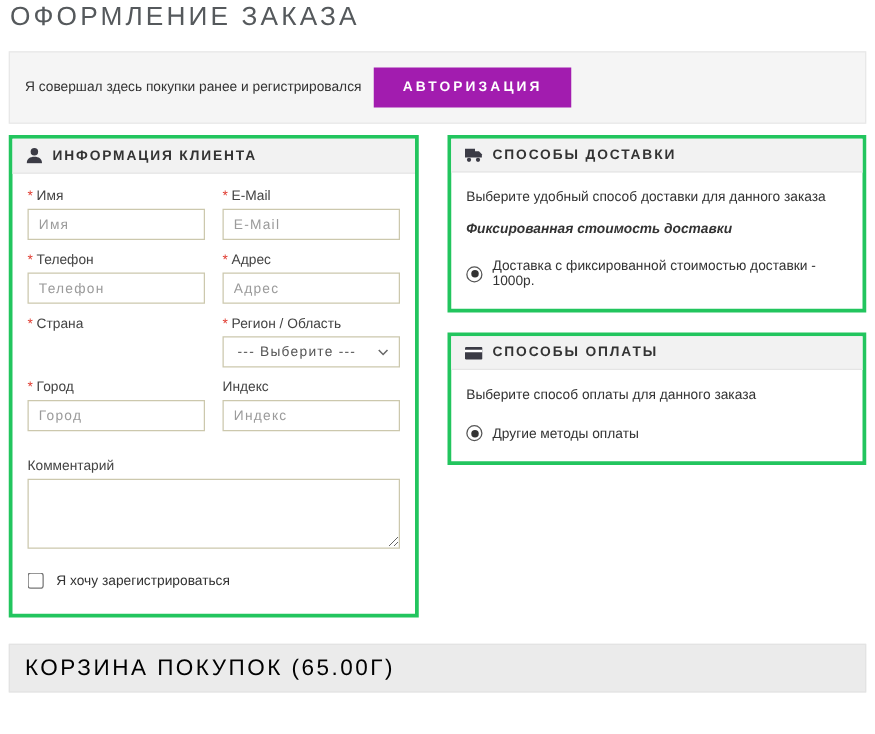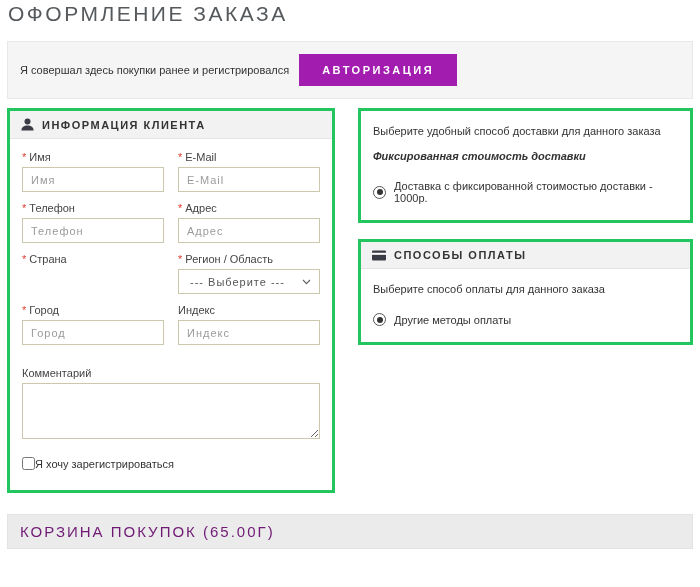--- a/index.html
+++ b/index.html
@@ -52,41 +52,41 @@
   .select-box {
     width: 100%; height: 25px; border: 1px solid #ccc8ad; background: #fff;
     display: flex; align-items: center; justify-content: space-between;
     padding: 0 8px 0 11px; font-size: 11px; letter-spacing: 1px; color: #555; cursor: pointer;
   }
   .comment-group { grid-column: 1 / -1; margin-top: 2px; }
   .comment-group textarea {
     width: 100%; height: 56px; border: 1px solid #ccc8ad; background: #fff;
     font-family: inherit; font-size: 11px; color: #555; padding: 5px 8px; resize: both;
   }
-  .register-row { grid-column: 1 / -1; display: flex; align-items: center; gap: 0; margin: 4px 0 8px; }
+  .register-row { grid-column: 1 / -1; display: flex; align-items: center; gap: 10px; margin: 4px 0 8px; }
   .register-row input { width: 13px; height: 13px; }
   .register-row span { font-size: 11px; color: #333; }
 
   
   .panel-body p { font-size: 11px; color: #333; margin: 2px 0 13px; }
   .panel-body p.bold { font-weight: bold; font-style: italic; }
   .radio-row { display: flex; align-items: center; gap: 8px; font-size: 11px; color: #333; margin: 18px 0 4px; cursor: pointer; }
   .radio {
     width: 13px; height: 13px; border-radius: 50%; border: 1px solid #555;
     background: #fff; position: relative; flex: 0 0 auto;
   }
   .radio.checked::after {
     content: ""; position: absolute; left: 2.5px; top: 2.5px;
     width: 6px; height: 6px; border-radius: 50%; background: #333;
   }
 
   
   .cart-header {
     margin-top: 21px; background: #ebebeb; border: 1px solid #e3e3e3;
-    padding: 8px 12px; font-size: 15px; letter-spacing: 2px; color: #701a75;
+    padding: 8px 12px; font-size: 18px; letter-spacing: 2px; color: #000000;
   }
 </style>
 </head>
 <body>
 
 <div class="wrap">
 
   <h1 class="page-title">ОФОРМЛЕНИЕ ЗАКАЗА</h1>
 
   <div class="login-bar">
@@ -152,20 +152,29 @@
               <input type="checkbox" style="">
               <span>Я хочу зарегистрироваться</span>
             </div>
           </div>
         </div>
       </div>
     </div>
 
     <div class="col-right">
       <div class="panel">
+        <div class="panel-header">
+          <svg width="14" height="12" viewBox="0 0 14 12">
+            <rect x="0" y="1" width="8" height="7" fill="#3b3b45"></rect>
+            <path d="M8,3 h3.2 l2.3,2.3 V8 H8 Z" fill="#3b3b45"></path>
+            <circle cx="3.2" cy="9.8" r="1.7" fill="#3b3b45"></circle>
+            <circle cx="10.4" cy="9.8" r="1.7" fill="#3b3b45"></circle>
+          </svg>
+          <span>СПОСОБЫ ДОСТАВКИ</span>
+        </div>
         <div class="panel-body">
           <p>Выберите удобный способ доставки для данного заказа</p>
           <p class="bold">Фиксированная стоимость доставки</p>
           <div class="radio-row">
             <span class="radio checked"></span>
             <span>Доставка с фиксированной стоимостью доставки - 1000р.</span>
           </div>
         </div>
       </div>
 

